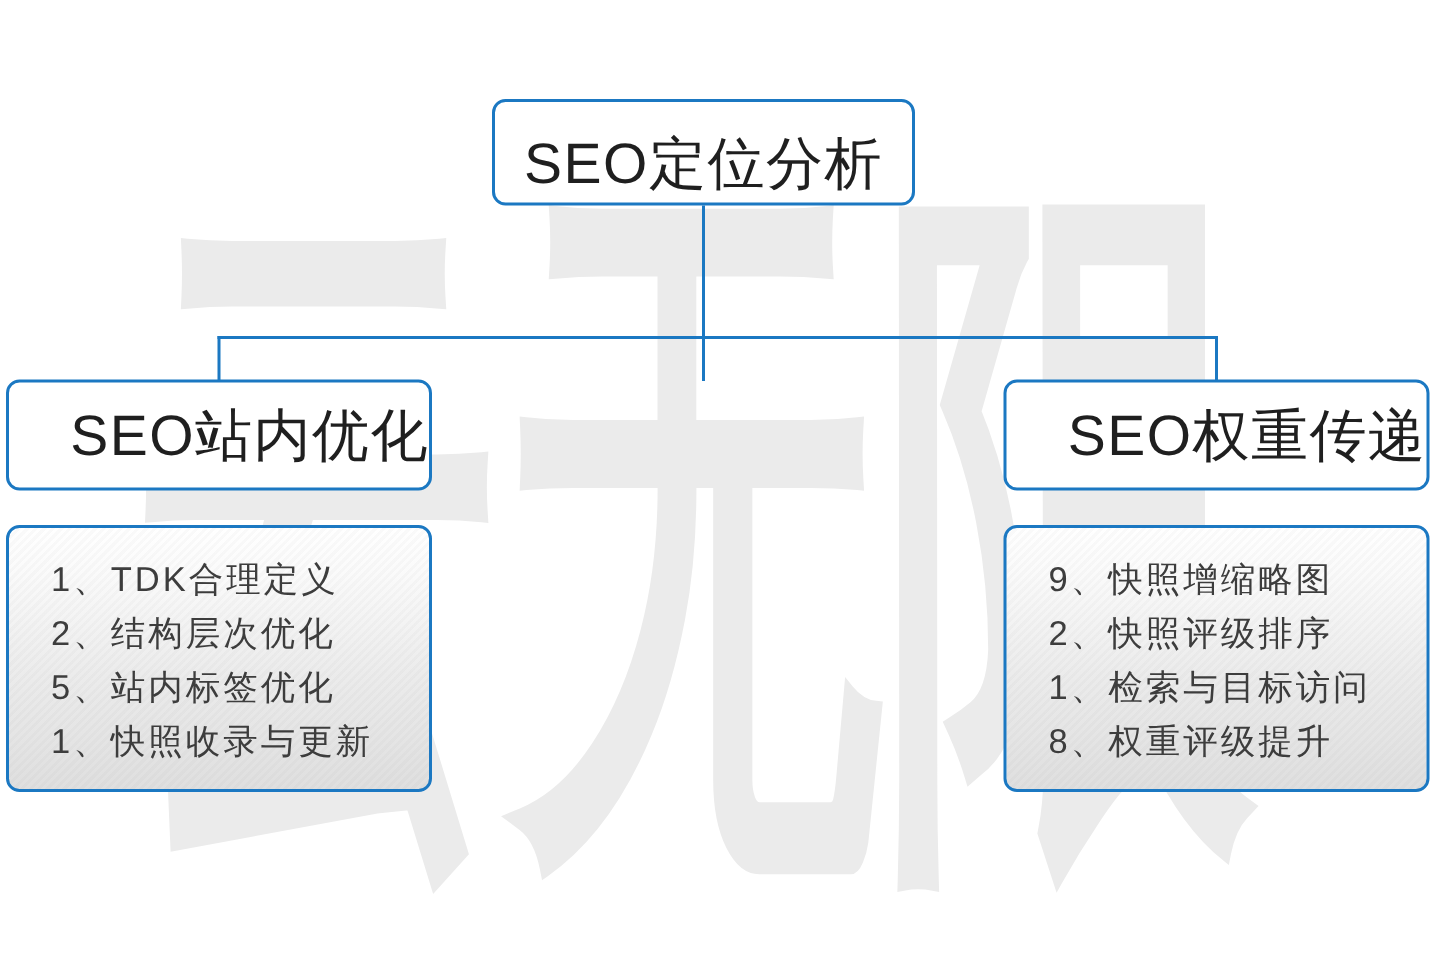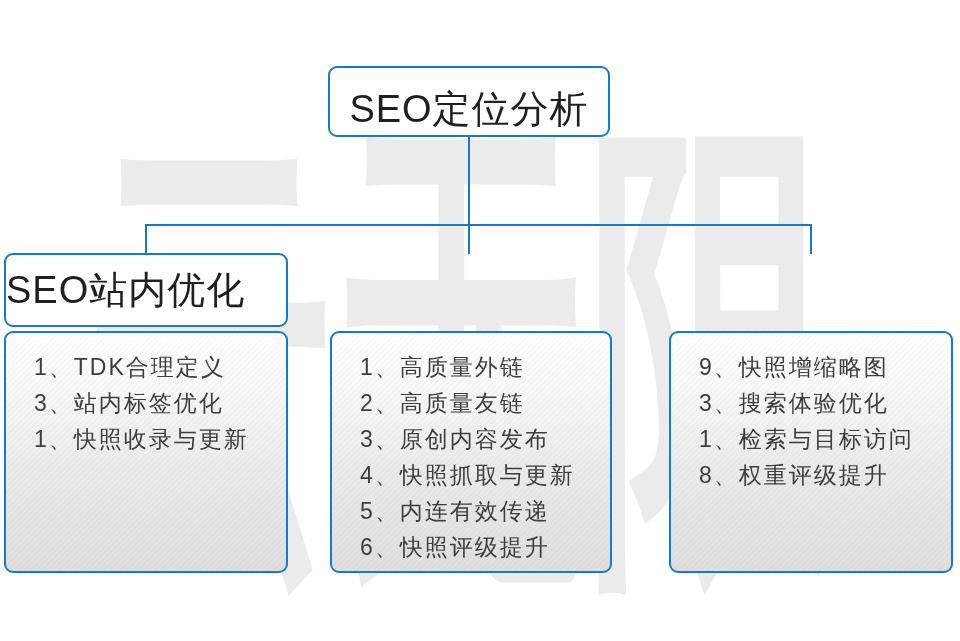--- a/index.html
+++ b/index.html
@@ -36,25 +36,25 @@
     position:absolute;z-index:2;box-sizing:border-box;
     border:2px solid var(--accent);border-radius:9px;background:#fff;
   }
   .root-box{
     left:328px;top:66px;width:282px;height:71px;
     display:flex;align-items:flex-end;justify-content:center;
     font-size:38px;color:var(--header-text);letter-spacing:1px;
   }
   .col-header{
     height:74px;top:253px;
-    display:flex;align-items:center;justify-content:flex-start;
+    display:flex;align-items:center;justify-content:flex-end;
     font-size:38px;color:var(--header-text);letter-spacing:1px;
   }
   .col-list{
-    top:331px;height:242px;
+    top:350px;height:178px;
     background:
       repeating-linear-gradient(135deg, rgba(0,0,0,0.018) 0 2px, rgba(255,255,255,0) 2px 4px),
       linear-gradient(180deg,#ffffff 0%,#fafafa 18%,#ececec 55%,#dfdfdf 100%);
     padding:16px 16px 0 28px;
   }
   .col1{left:4px;width:284px;}
   .col2{left:330px;width:282px;}
   .col3{left:669px;width:284px;}
 
   .list-item{
@@ -77,33 +77,29 @@
 
   <div class="box root-box">
     <span>SEO定位分析</span>
   </div>
 
   <div class="box col-header col1">
     <span>SEO站内优化</span>
   </div>
   <div class="box col-list col1">
     <div class="list-item">1、TDK合理定义</div>
-    <div class="list-item">3、站内标签优化</div>
+    <div class="list-item">2、结构层次优化</div>
+    <div class="list-item">5、站内标签优化</div>
     <div class="list-item">1、快照收录与更新</div>
   </div>
 
-  <div class="box col-list col2">
-    <div class="list-item">1、高质量外链</div>
-    <div class="list-item">2、高质量友链</div>
-    <div class="list-item">3、原创内容发布</div>
-    <div class="list-item">4、快照抓取与更新</div>
-    <div class="list-item">5、内连有效传递</div>
-    <div class="list-item">6、快照评级提升</div>
+
+  <div class="box col-header col3">
+    <span>SEO权重传递</span>
   </div>
-
   <div class="box col-list col3">
     <div class="list-item">9、快照增缩略图</div>
-    <div class="list-item">3、搜索体验优化</div>
+    <div class="list-item">2、快照评级排序</div>
     <div class="list-item">1、检索与目标访问</div>
     <div class="list-item">8、权重评级提升</div>
   </div>
 
 </div>
 
 </body></html>

